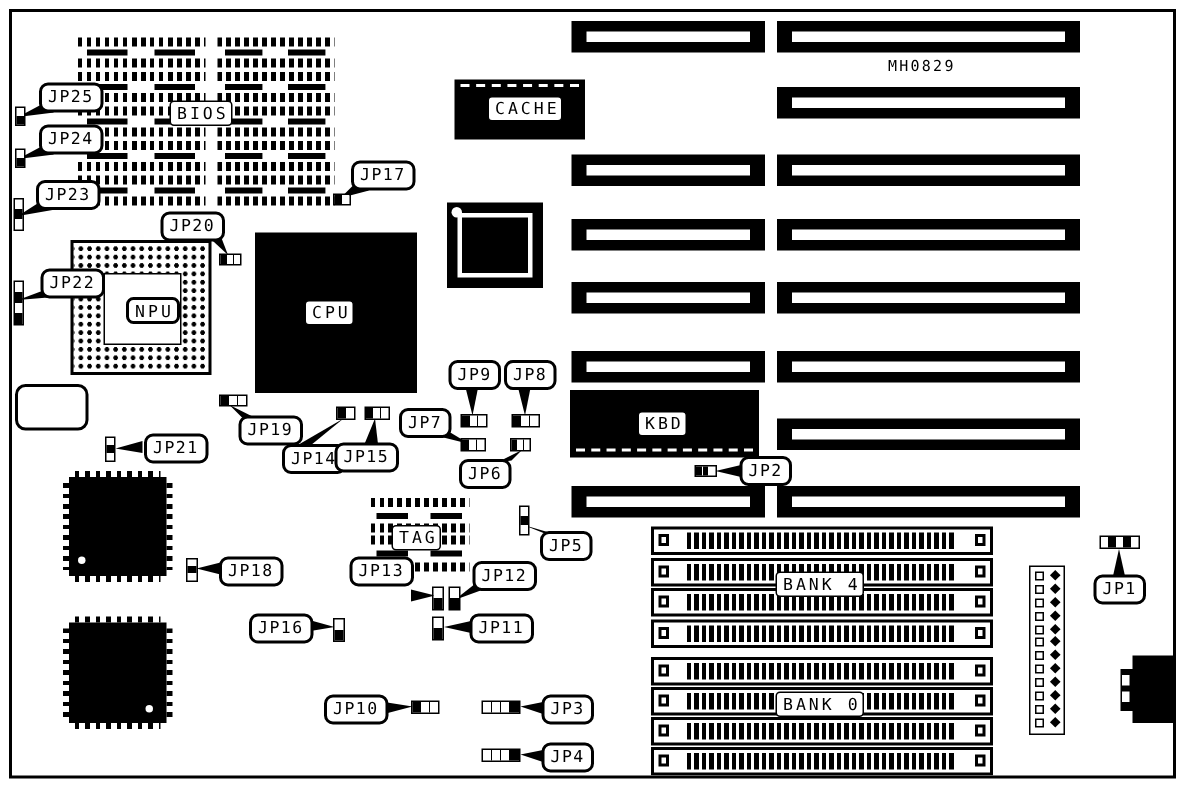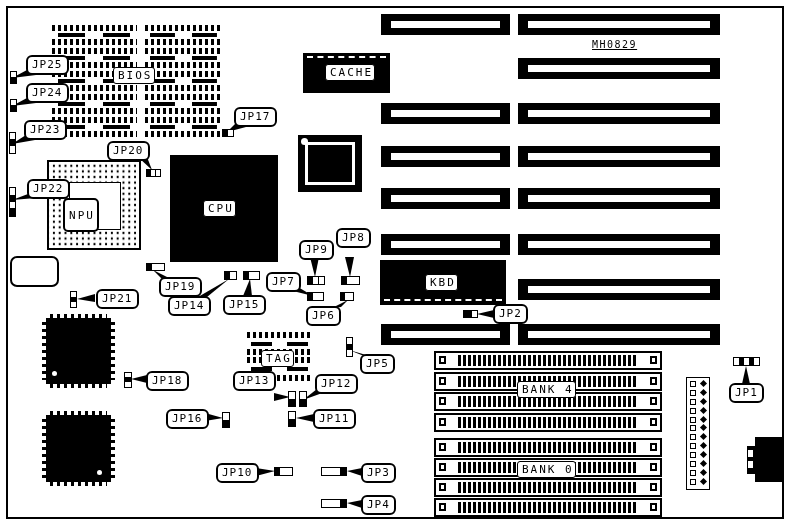--- a/index.html
+++ b/index.html
@@ -64,21 +64,21 @@
   .h3bbc{background:linear-gradient(90deg,#000 0 30%,#fff 30% 34%,#000 34% 64%,#fff 64%);}
   .h4cccb{background:linear-gradient(90deg,#fff 0 23%,#000 23% 26%,#fff 26% 48%,#000 48% 51%,#fff 51% 73%,#000 73%);}
   .h5{background:linear-gradient(90deg,#fff 0 19%,#000 19% 39%,#fff 39% 59%,#000 59% 79%,#fff 79%);}
   .v2cb{background:linear-gradient(180deg,#fff 0 48%,#000 48%);}
   .v3cbc{background:linear-gradient(180deg,#fff 0 32%,#000 32% 65%,#fff 65%);}
   .v4{background:linear-gradient(180deg,#fff 0 24%,#000 24% 49%,#fff 49% 73%,#000 73%);}
   
   .callout{position:absolute;background:#fff;border:2px solid #000;border-radius:6px;
     font-size:11px;letter-spacing:1px;line-height:1.1;padding:2px 4px;z-index:5;white-space:nowrap;}
   .tails{position:absolute;left:0;top:0;z-index:3;}
-  .boardid{position:absolute;font-size:10px;letter-spacing:1.5px;z-index:2;text-decoration:underline;}
+  .boardid{position:absolute;font-size:10px;letter-spacing:1.5px;z-index:2;}
   
   .din-main{background:#000;}
   .din-notch{background:#fff;}
 </style>
 </head>
 <body>
 
 <div class="stage">
   <div class="abs frame"></div>
 
@@ -99,21 +99,21 @@
   </div>
   <div class="chiplabel" style="left:325px;top:64px">CACHE</div>
 
   <div class="abs plcc" style="left:298px;top:135px;width:64px;height:57px">
     <div class="plcc-ring"></div>
     <div class="plcc-dot"></div>
   </div>
 
   <div class="abs pga" style="left:47px;top:160px;width:94px;height:90px">
     <div class="abs pga-hole" style="left:20px;top:20px;width:52px;height:48px"></div>
-    <div class="abs npu-label" style="left:14px;top:36px;width:36px;height:34px">NPU</div>
+    <div class="abs npu-label" style="left:35px;top:36px;width:36px;height:18px">NPU</div>
   </div>
 
   <div class="abs blackchip" style="left:170px;top:155px;width:108px;height:107px"></div>
   <div class="chiplabel" style="left:203px;top:200px">CPU</div>
 
   <div class="abs blackchip" style="left:380px;top:260px;width:126px;height:45px">
     <div class="dashline" style="bottom:4px"></div>
   </div>
   <div class="chiplabel" style="left:425px;top:274px">KBD</div>
 
@@ -238,25 +238,25 @@
   </svg>
 
   <div class="callout" style="left:26px;top:55px">JP25</div>
   <div class="callout" style="left:26px;top:83px">JP24</div>
   <div class="callout" style="left:24px;top:120px">JP23</div>
   <div class="callout" style="left:27px;top:179px">JP22</div>
   <div class="callout" style="left:107px;top:141px">JP20</div>
   <div class="callout" style="left:234px;top:107px">JP17</div>
   <div class="callout" style="left:159px;top:277px">JP19</div>
   <div class="callout" style="left:96px;top:289px">JP21</div>
-  <div class="callout" style="left:168px;top:296px">JP14</div>
+  <div class="callout" style="left:188px;top:296px">JP14</div>
   <div class="callout" style="left:223px;top:295px">JP15</div>
   <div class="callout" style="left:266px;top:272px">JP7</div>
   <div class="callout" style="left:299px;top:240px">JP9</div>
-  <div class="callout" style="left:336px;top:228px">JP8</div>
+  <div class="callout" style="left:336px;top:240px">JP8</div>
   <div class="callout" style="left:306px;top:306px">JP6</div>
   <div class="callout" style="left:493px;top:304px">JP2</div>
   <div class="callout" style="left:360px;top:354px">JP5</div>
   <div class="callout" style="left:146px;top:371px">JP18</div>
   <div class="callout" style="left:233px;top:371px">JP13</div>
   <div class="callout" style="left:315px;top:374px">JP12</div>
   <div class="callout" style="left:313px;top:409px">JP11</div>
   <div class="callout" style="left:166px;top:409px">JP16</div>
   <div class="callout" style="left:216px;top:463px">JP10</div>
   <div class="callout" style="left:361px;top:463px">JP3</div>

